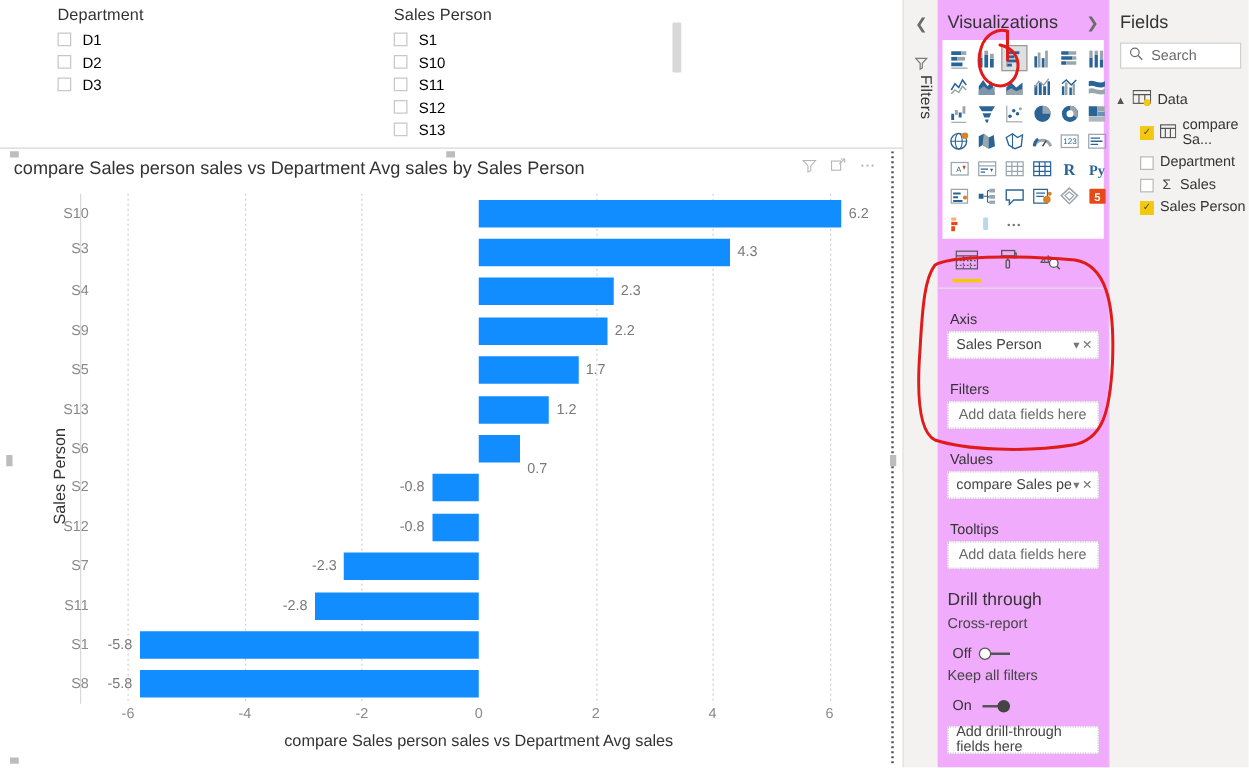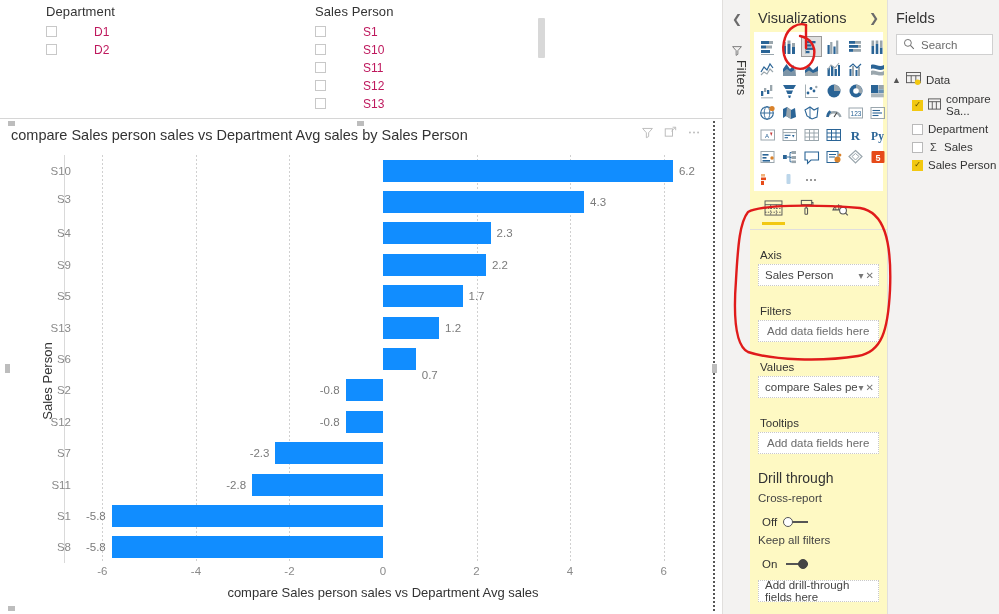--- a/index.html
+++ b/index.html
@@ -33,21 +33,21 @@
     display: flex; align-items: center;
     height: 17px; margin-bottom: 1px;
   }
   .slicer-check {
     width: 11px; height: 11px;
     border: 1px solid #c8c8c8;
     background: #fff;
     margin-right: 9px;
     flex: 0 0 auto;
   }
-  .slicer-label { font-size: 12px; color: #be185d; margin-left: 28px; }
+  .slicer-label { font-size: 12px; color: #000000; }
 
   .slicer-scrollbar {
     position: absolute; left: 538px; top: 18px;
     width: 7px; height: 40px;
     background: #d8d8d8; border-radius: 1px;
   }
 
   
   #canvas-divider {
     position: absolute; left: 0; top: 118px;
@@ -175,21 +175,21 @@
     position: absolute; left: 3px; top: 60px;
     width: 22px;
     writing-mode: vertical-rl;
     font-size: 12.5px; color: #333;
     letter-spacing: .2px;
   }
 
   #viz-pane {
     position: absolute; left: 750px; top: 0;
     width: 138px; height: 614px;
-    background: #fef9c3;
+    background: #f0abfc;
     border-right: 1px solid #e1dfdd;
   }
   .pane-header {
     display: flex; align-items: center; justify-content: space-between;
     padding: 10px 8px 6px 8px;
   }
   .pane-title { font-size: 14.5px; color: #333; }
   .pane-chevron { font-size: 12px; color: #6b6b6b; }
 
   #viz-gallery {
@@ -325,20 +325,24 @@
 
     <div class="slicer" id="slicer-department">
       <div class="slicer-title">Department</div>
       <div class="slicer-item">
         <span class="slicer-check"></span>
         <span class="slicer-label">D1</span>
       </div>
       <div class="slicer-item">
         <span class="slicer-check"></span>
         <span class="slicer-label">D2</span>
+      </div>
+      <div class="slicer-item">
+        <span class="slicer-check"></span>
+        <span class="slicer-label">D3</span>
       </div>
     </div>
 
     <div class="slicer" id="slicer-salesperson">
       <div class="slicer-title">Sales Person</div>
       <div class="slicer-item">
         <span class="slicer-check"></span>
         <span class="slicer-label">S1</span>
       </div>
       <div class="slicer-item">

